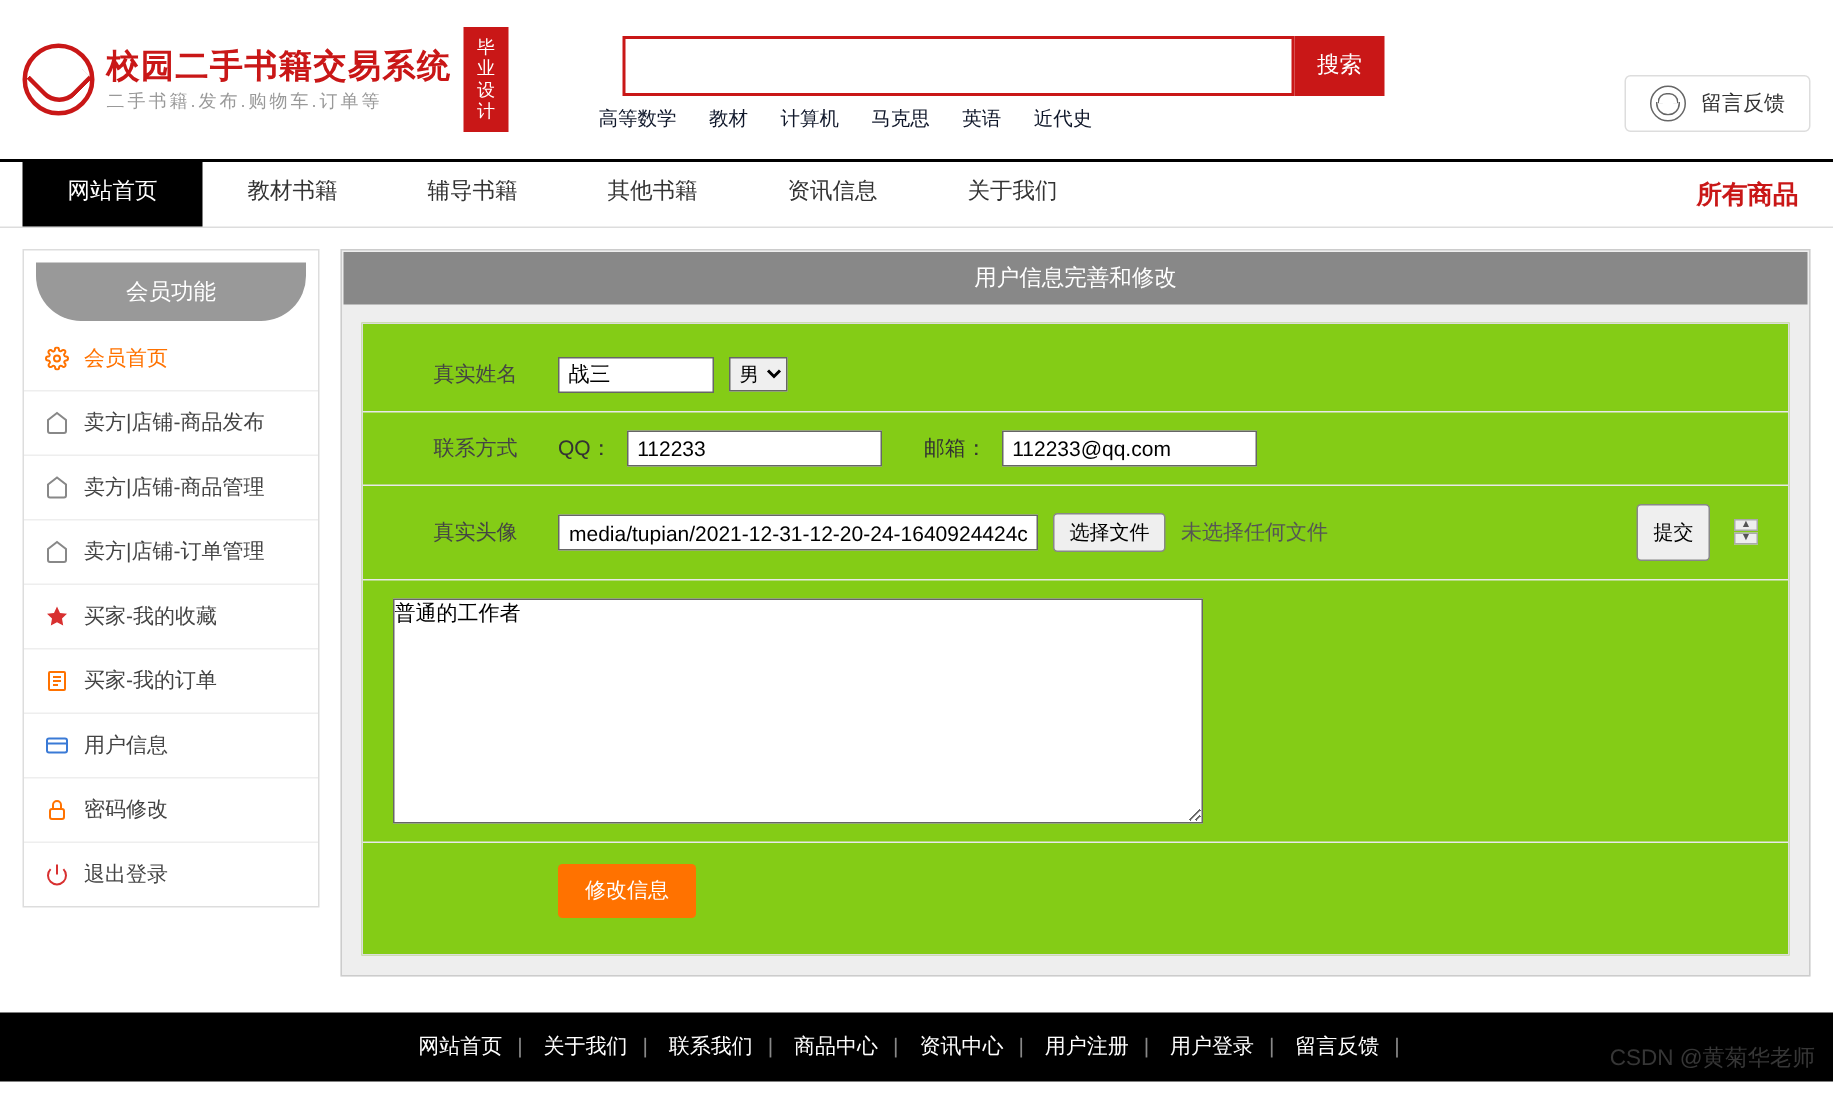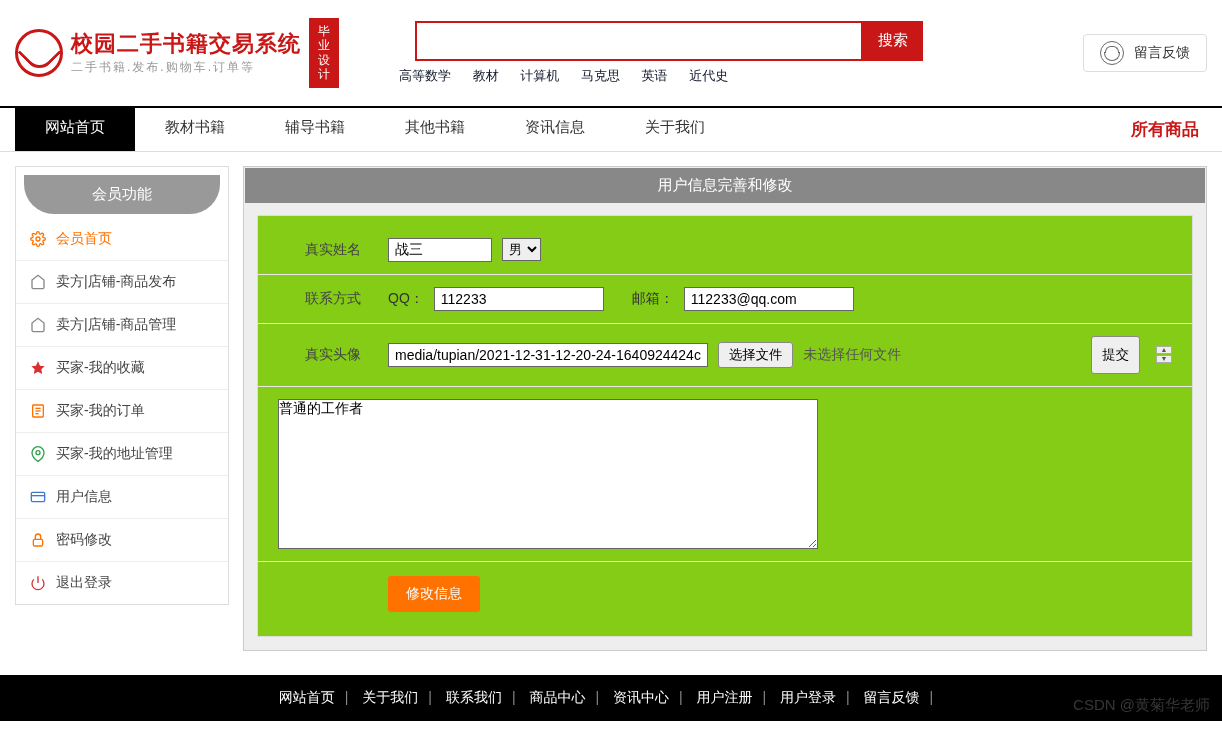--- a/index.html
+++ b/index.html
@@ -1,19 +1,19 @@
 <!DOCTYPE html>
 <html><head>
 <meta charset="utf-8">
 <style>
 * { margin: 0; padding: 0; box-sizing: border-box; }
 body { font-family: "Microsoft YaHei", Arial, sans-serif; font-size: 14px; color: #333; background: #fff; }
 a { text-decoration: none; color: inherit; }
 
-.header { display: flex; align-items: center; padding: 18px 15px 0 15px; }
+.header { display: flex; align-items: flex-end; padding: 18px 15px 0 15px; }
 .logo-wrap { display: flex; align-items: center; gap: 8px; }
 .logo-circle { width: 48px; height: 48px; border-radius: 50%; border: 3px solid #c91717; position: relative; display: flex; align-items: center; justify-content: center; }
 .logo-circle::before { content: ""; position: absolute; width: 28px; height: 28px; border: 3px solid #c91717; border-top: none; border-left: none; transform: rotate(45deg); border-radius: 0 0 50% 0; }
 .logo-text { display: flex; flex-direction: column; }
 .logo-title { font-size: 22px; font-weight: bold; color: #c91717; letter-spacing: 1px; }
 .logo-sub { font-size: 12px; color: #999; letter-spacing: 2px; }
 .logo-badge { background: #c91717; color: #fff; font-size: 12px; padding: 6px 4px; line-height: 1.2; text-align: center; width: 30px; }
 
 .search-area { margin-left: 60px; }
 .search-box { display: flex; margin-left: 16px; }
@@ -27,21 +27,21 @@
 .feedback-icon::before { content: ""; position: absolute; top: 4px; left: 4px; width: 12px; height: 6px; border: 1.5px solid #666; border-radius: 6px 6px 0 0; border-bottom: none; }
 .feedback-icon::after { content: ""; position: absolute; bottom: 3px; left: 3px; width: 14px; height: 8px; border: 1.5px solid #666; border-radius: 0 0 8px 8px; border-top: none; }
 
 .nav { margin-top: 18px; border-top: 2px solid #000; border-bottom: 1px solid #ddd; display: flex; align-items: stretch; padding: 0 15px; }
 .nav-item { padding: 10px 30px; cursor: pointer; font-size: 15px; }
 .nav-item.active { background: #000; color: #fff; }
 .nav-right { margin-left: auto; color: #c91717; font-size: 17px; font-weight: bold; padding: 10px 8px; cursor: pointer; }
 
 .container { display: flex; gap: 14px; padding: 14px 15px 24px 15px; align-items: flex-start; }
 
-.sidebar { width: 214px; border: 1px solid #ddd; }
+.sidebar { width: 198px; border: 1px solid #ddd; }
 .sidebar-hd { background: #999; color: #fff; text-align: center; padding: 10px 0; border-radius: 0 0 30px 30px; margin: 8px 8px 4px 8px; font-size: 15px; }
 .side-item { display: flex; align-items: center; gap: 10px; padding: 12px 14px; border-bottom: 1px solid #eee; cursor: pointer; color: #444; font-size: 14px; }
 .side-item:last-child { border-bottom: none; }
 .side-item.active .ico, .side-item.active .lbl { color: #ff7200; }
 .ico { width: 16px; height: 16px; display: inline-flex; align-items: center; justify-content: center; color: #888; flex-shrink: 0; }
 .ico svg { width: 16px; height: 16px; }
 .ico-orange { color: #ff7200; }
 .ico-red { color: #d83030; }
 .ico-green { color: #2fa04a; }
 .ico-blue { color: #3a7ad6; }
@@ -147,46 +147,45 @@
     </div>
     <div class="side-item">
       <span class="ico">
           <svg viewBox="0 0 24 24" fill="none" stroke="currentColor" stroke-width="2">
             <path d="M3 9l9-7 9 7v11a2 2 0 0 1-2 2H5a2 2 0 0 1-2-2z"></path>
           </svg>
         </span>
       <span>卖方|店铺-商品管理</span>
     </div>
     <div class="side-item">
+      <span class="ico">
+          <svg viewBox="0 0 24 24" fill="none" stroke="currentColor" stroke-width="2">
+            <path d="M3 9l9-7 9 7v11a2 2 0 0 1-2 2H5a2 2 0 0 1-2-2z"></path>
+          </svg>
+        </span>
+      <span>卖方|店铺-订单管理</span>
+    </div>
+    <div class="side-item">
       <span class="ico ico-red">
           <svg viewBox="0 0 24 24" fill="currentColor">
             <polygon points="12 2 15 8.5 22 9.3 17 14 18.2 21 12 17.8 5.8 21 7 14 2 9.3 9 8.5 12 2"></polygon>
           </svg>
         </span>
       <span>买家-我的收藏</span>
     </div>
     <div class="side-item">
       <span class="ico ico-orange">
           <svg viewBox="0 0 24 24" fill="none" stroke="currentColor" stroke-width="2">
             <rect x="4" y="3" width="16" height="18" rx="1"></rect>
             <line x1="8" y1="8" x2="16" y2="8"></line>
             <line x1="8" y1="12" x2="16" y2="12"></line>
             <line x1="8" y1="16" x2="13" y2="16"></line>
           </svg>
         </span>
       <span>买家-我的订单</span>
-    </div>
-    <div class="side-item">
-      <span class="ico ico-green">
-          <svg viewBox="0 0 24 24" fill="none" stroke="currentColor" stroke-width="2">
-            <path d="M21 10c0 7-9 13-9 13s-9-6-9-13a9 9 0 0 1 18 0z"></path>
-            <circle cx="12" cy="10" r="3"></circle>
-          </svg>
-        </span>
-      <span>买家-我的地址管理</span>
     </div>
     <div class="side-item">
       <span class="ico ico-blue">
           <svg viewBox="0 0 24 24" fill="none" stroke="currentColor" stroke-width="2">
             <rect x="2" y="5" width="20" height="14" rx="2"></rect>
             <line x1="2" y1="10" x2="22" y2="10"></line>
           </svg>
         </span>
       <span>用户信息</span>
     </div>

